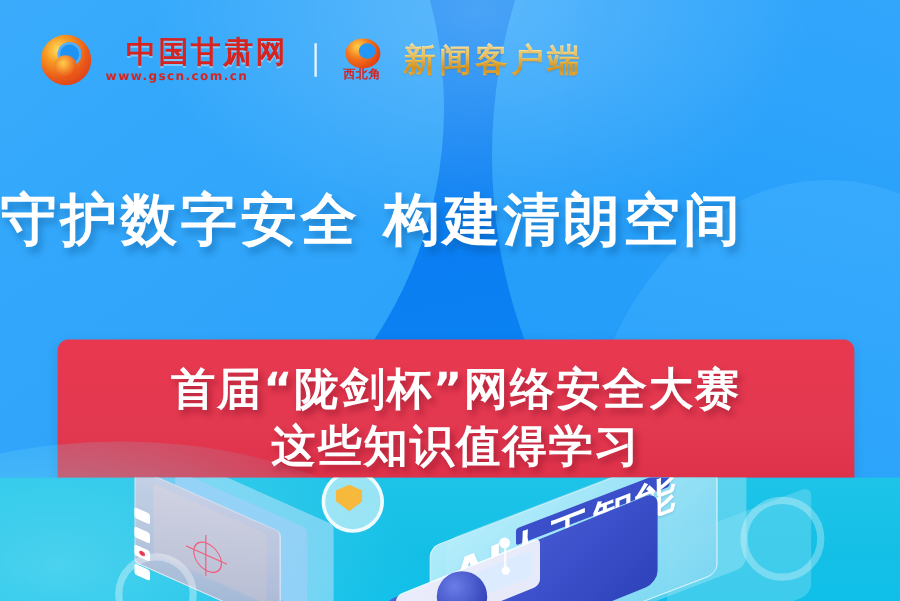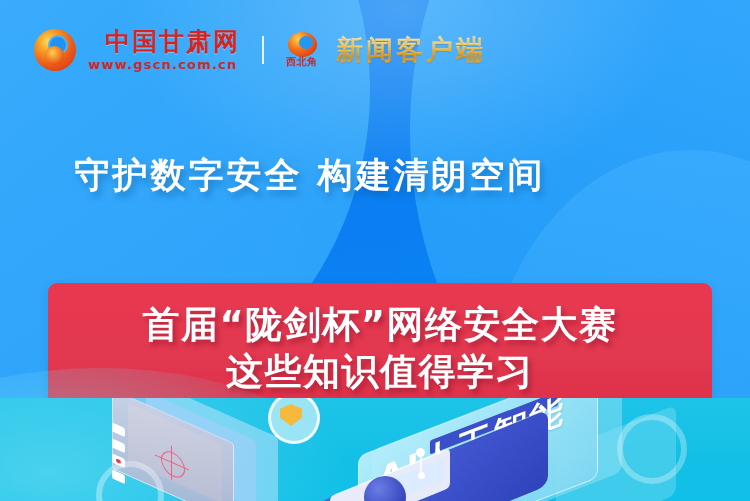--- a/index.html
+++ b/index.html
@@ -156,21 +156,21 @@
   .brand-cn-main {
     font-size: 25px;
     font-weight: bold;
     color: #d7231f;
     letter-spacing: 2px;
     text-shadow: 0 1px 0 rgba(255,255,255,0.35);
     font-family: "DejaVu Sans", sans-serif;
     margin-left: 17px;
   }
   .brand-cn-url {
-    font-size: 13px;
+    font-size: 10px;
     font-weight: bold;
     color: #d7231f;
     letter-spacing: 1.2px;
     margin-top: 4px;
     font-family: "DejaVu Sans", sans-serif;
   }
   .divider-bar {
     width: 2px;
     height: 28px;
     background: #ffffff;
@@ -223,21 +223,21 @@
   }
 
   
   .main-title {
     position: absolute;
     left: 0;
     top: 152px;
     width: 620px;
     text-align: center;
     font-family: "DejaVu Sans", sans-serif;
-    font-size: 35px;
+    font-size: 47px;
     font-weight: bold;
     color: #ffffff;
     letter-spacing: 3px;
     text-shadow: 3px 5px 6px rgba(6,70,130,0.38);
     white-space: nowrap;
   }
 
   
   .red-banner {
     position: absolute;

